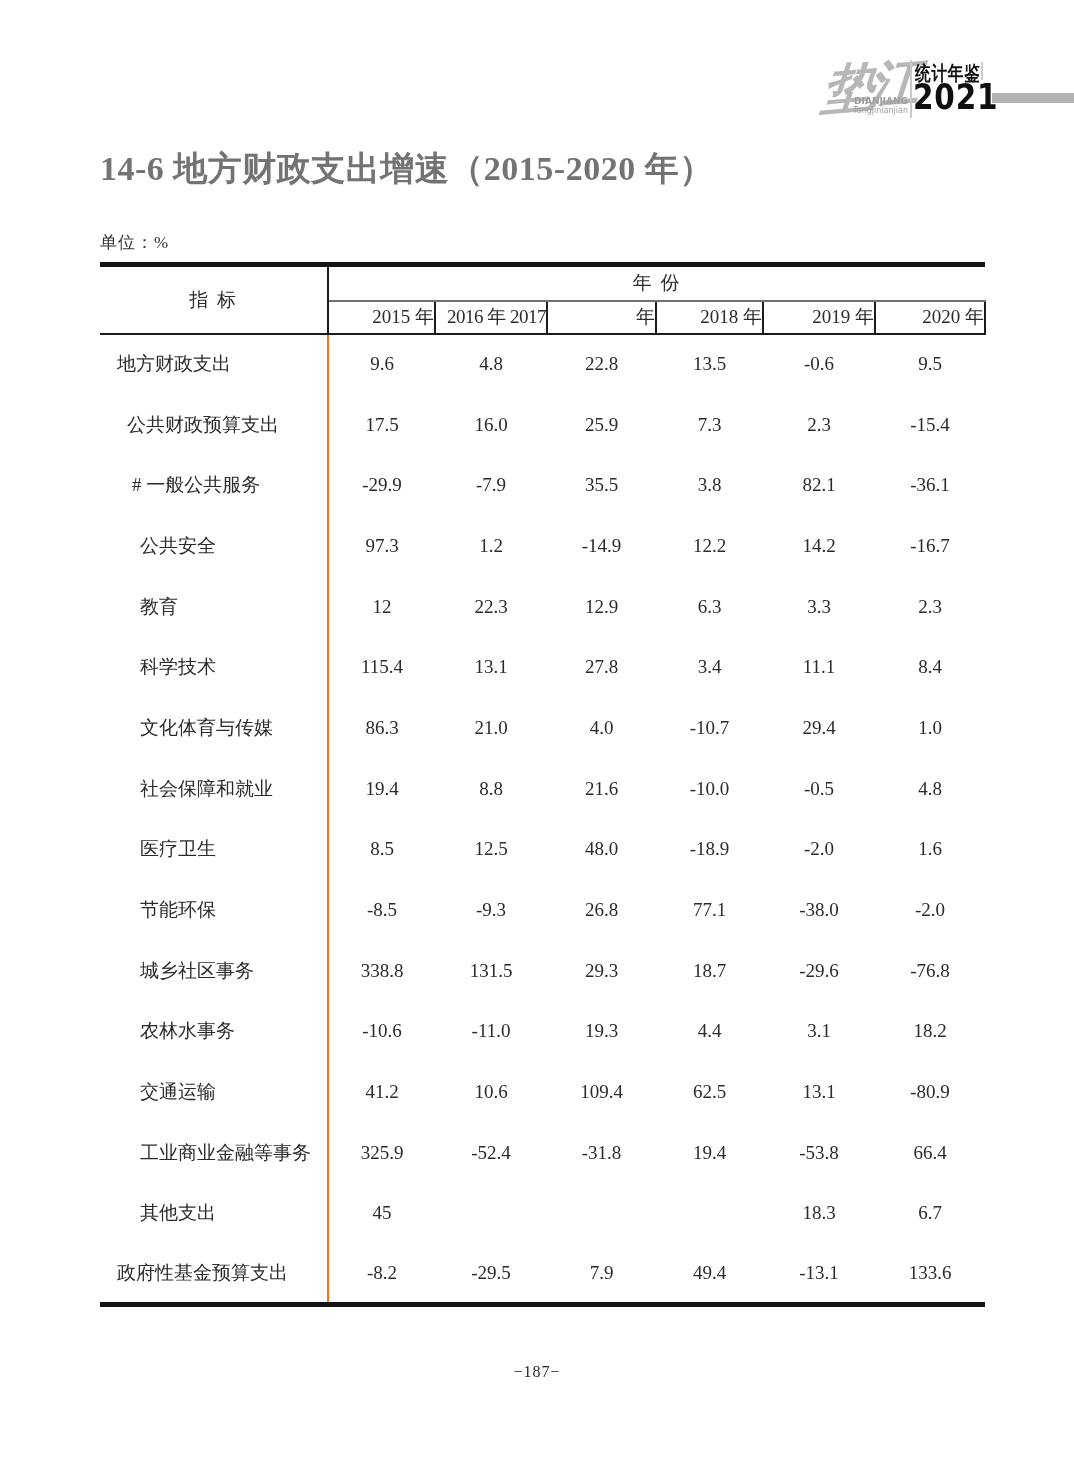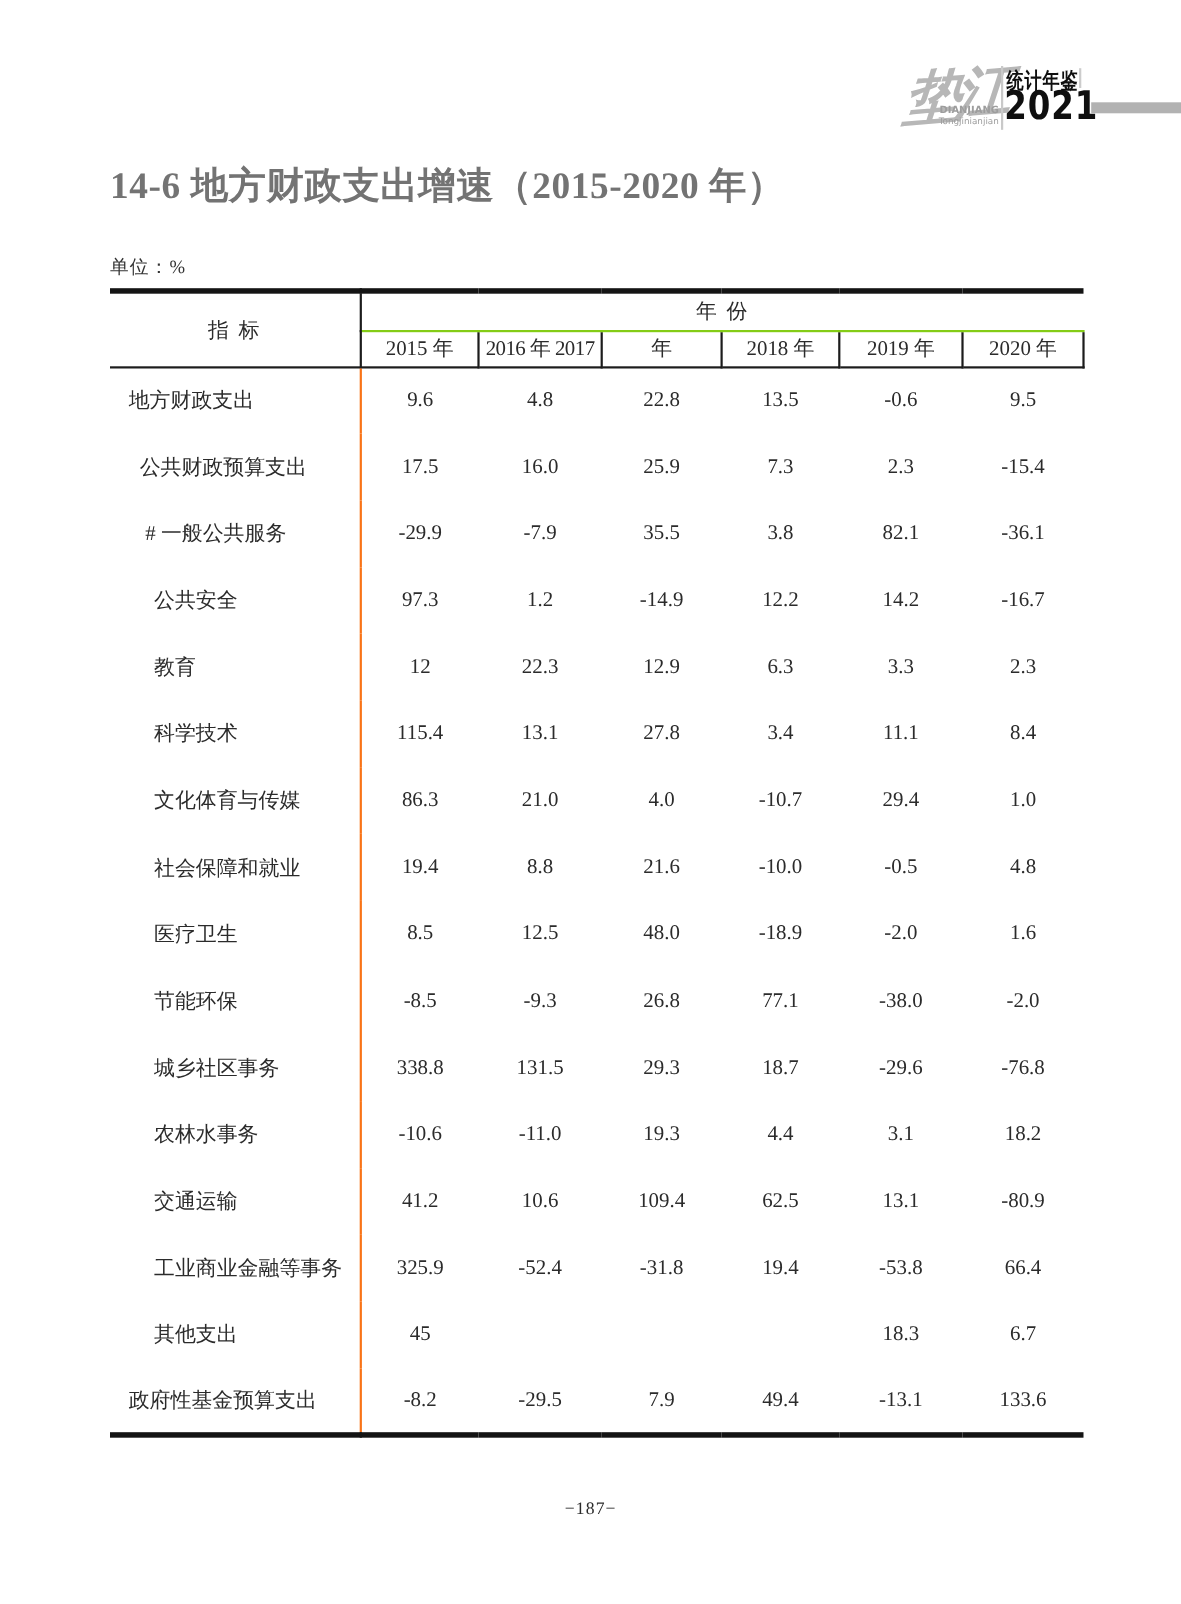--- a/index.html
+++ b/index.html
@@ -70,26 +70,26 @@
   col.c-ind { width: 228px; }
   col.c-y1 { width: 107px; } col.c-y2 { width: 112px; } col.c-y3 { width: 109px; }
   col.c-y4 { width: 107px; } col.c-y5 { width: 112px; } col.c-y6 { width: 110px; }
 
   thead th { font-weight: normal; text-align: center; vertical-align: middle; }
   th.indicator-head {
     border-right: 2px solid #1c1c1c;
     border-bottom: 2px solid #1c1c1c;
     letter-spacing: 2px;
   }
-  th.year-group { height: 36px; border-bottom: 2px solid #84cc16; letter-spacing: 2px; }
+  th.year-group { height: 36px; border-bottom: 2px solid #737373; letter-spacing: 2px; }
   th.year-cell {
     height: 33px;
     border-right: 2px solid #1c1c1c;
     border-bottom: 2px solid #1c1c1c;
-    white-space: nowrap; overflow: hidden;
+    white-space: nowrap; overflow: hidden; text-align: right;
   }
   th.year-cell.tight { letter-spacing: -0.5px; font-family: Liberation Serif, serif; }
 
   tbody tr { height: 60.7px; }
   tbody td { vertical-align: middle; }
   td.label {
     border-right: 2px solid #f97316;
     white-space: nowrap; text-align: left;
   }
   td.label.ind0 { padding-left: 17px; }

